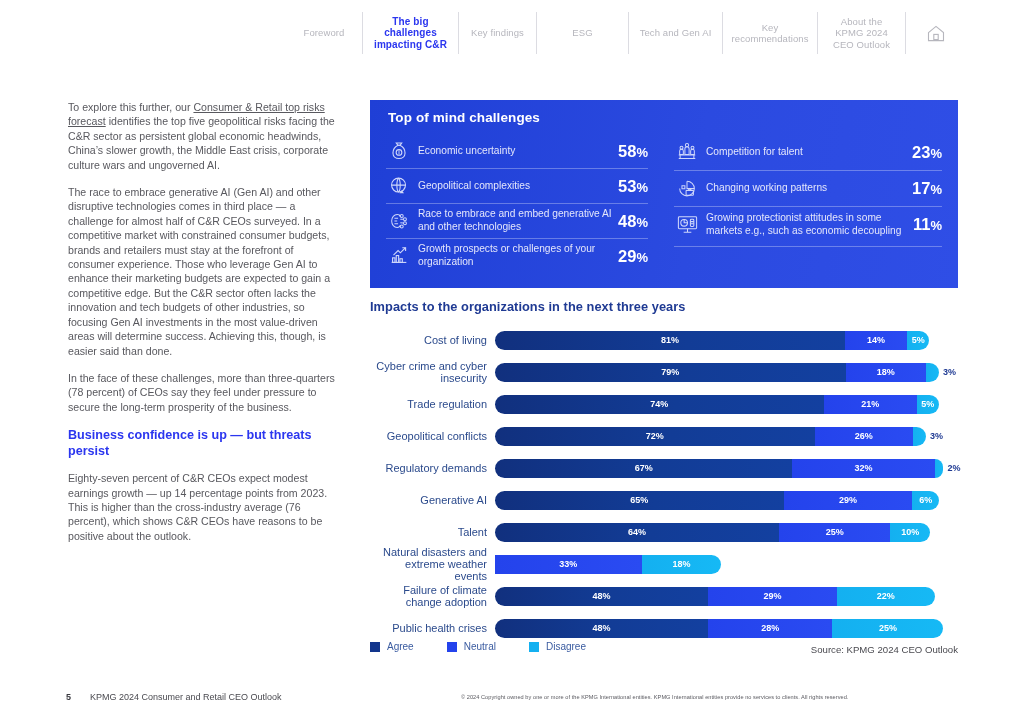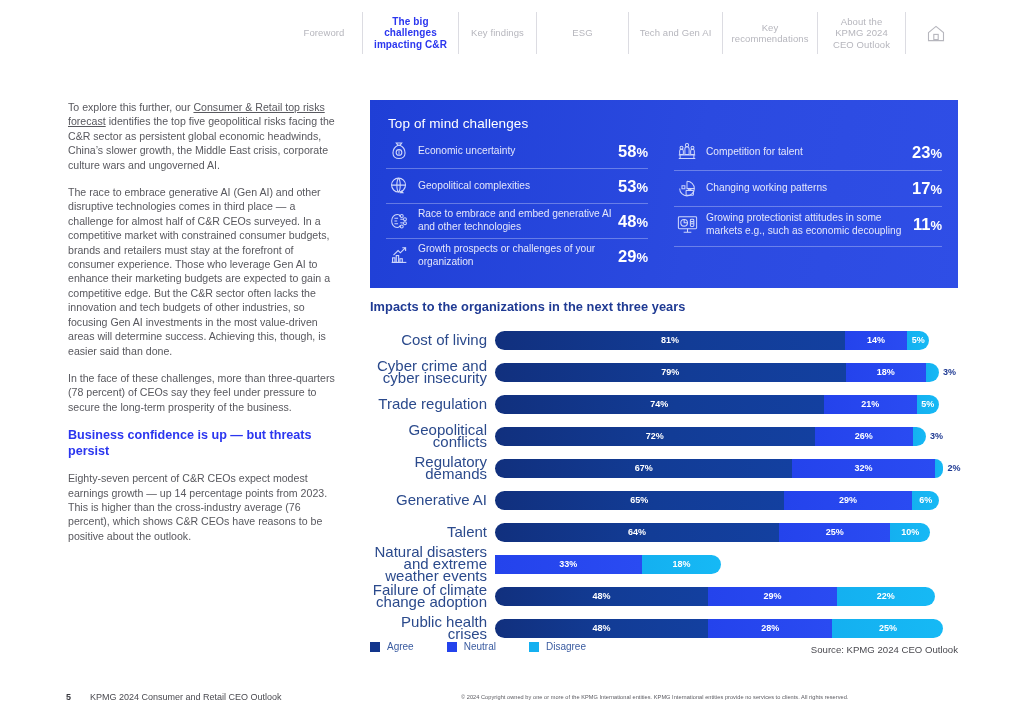--- a/index.html
+++ b/index.html
@@ -50,22 +50,22 @@
   }
 
   
   .tom-box {
     position: absolute; left: 370px; top: 100px; width: 588px; height: 188px;
     background: #2443d6;
     background: linear-gradient(100deg,#1f3fd6 0%, #2b4ae0 55%, #2f4ee6 100%);
     color: #fff;
   }
   .tom-title {
-    position:absolute; left: 18px; top: 16px;
-    font-size: 13.5px; font-weight: normal; color:#fff; letter-spacing:.1px;
+    position:absolute; left: 18px; top: 10px;
+    font-size: 13.5px; font-weight: bold; color:#fff; letter-spacing:.1px;
   }
   .tom-cols { position:absolute; left: 0; top: 34px; width: 588px; display:flex; }
   .tom-col { width: 294px; padding: 0 16px; }
   .tom-col.right { padding-left: 10px; padding-right: 16px; }
   .tom-row {
     display: flex; align-items: center;
     border-top: 1px solid rgba(255,255,255,.30);
     min-height: 34px; padding: 4px 0;
   }
   .tom-row.first { border-top: none; }
@@ -85,21 +85,21 @@
 
   
   .chart-title {
     position:absolute; left: 370px; top: 299px;
     font-size: 12.8px; font-weight: bold; color:#1f3a93; letter-spacing:.05px;
   }
   .chart { position:absolute; left: 370px; top: 324px; width: 588px; }
   .brow { display:flex; align-items:center; height: 32px; }
   .brow .bl {
     flex: 0 0 125px; width:125px; text-align:right; padding-right:8px;
-    font-size: 15px; line-height: 12.3px; color:#2b4a8c;
+    font-size: 11px; line-height: 12.3px; color:#2b4a8c;
   }
   .btrack { flex: 1 1 auto; position: relative; height: 19px; display:flex; align-items:center; }
   .seg {
     height: 19px; display:flex; align-items:center; justify-content:center;
     font-size: 9px; font-weight:bold; color:#fff; position:relative;
   }
   .seg.agree { background: linear-gradient(90deg,#11307e 0%, #123c96 55%, #1340a0 100%); border-radius: 10px 0 0 10px; }
   .seg.neutral { background: linear-gradient(90deg,#2443ec 0%, #2a4bf2 100%); }
   .seg.disagree { background: linear-gradient(90deg,#14b0f0 0%, #16b9f5 100%); border-radius: 0 10px 10px 0; }
   .seg-out {

